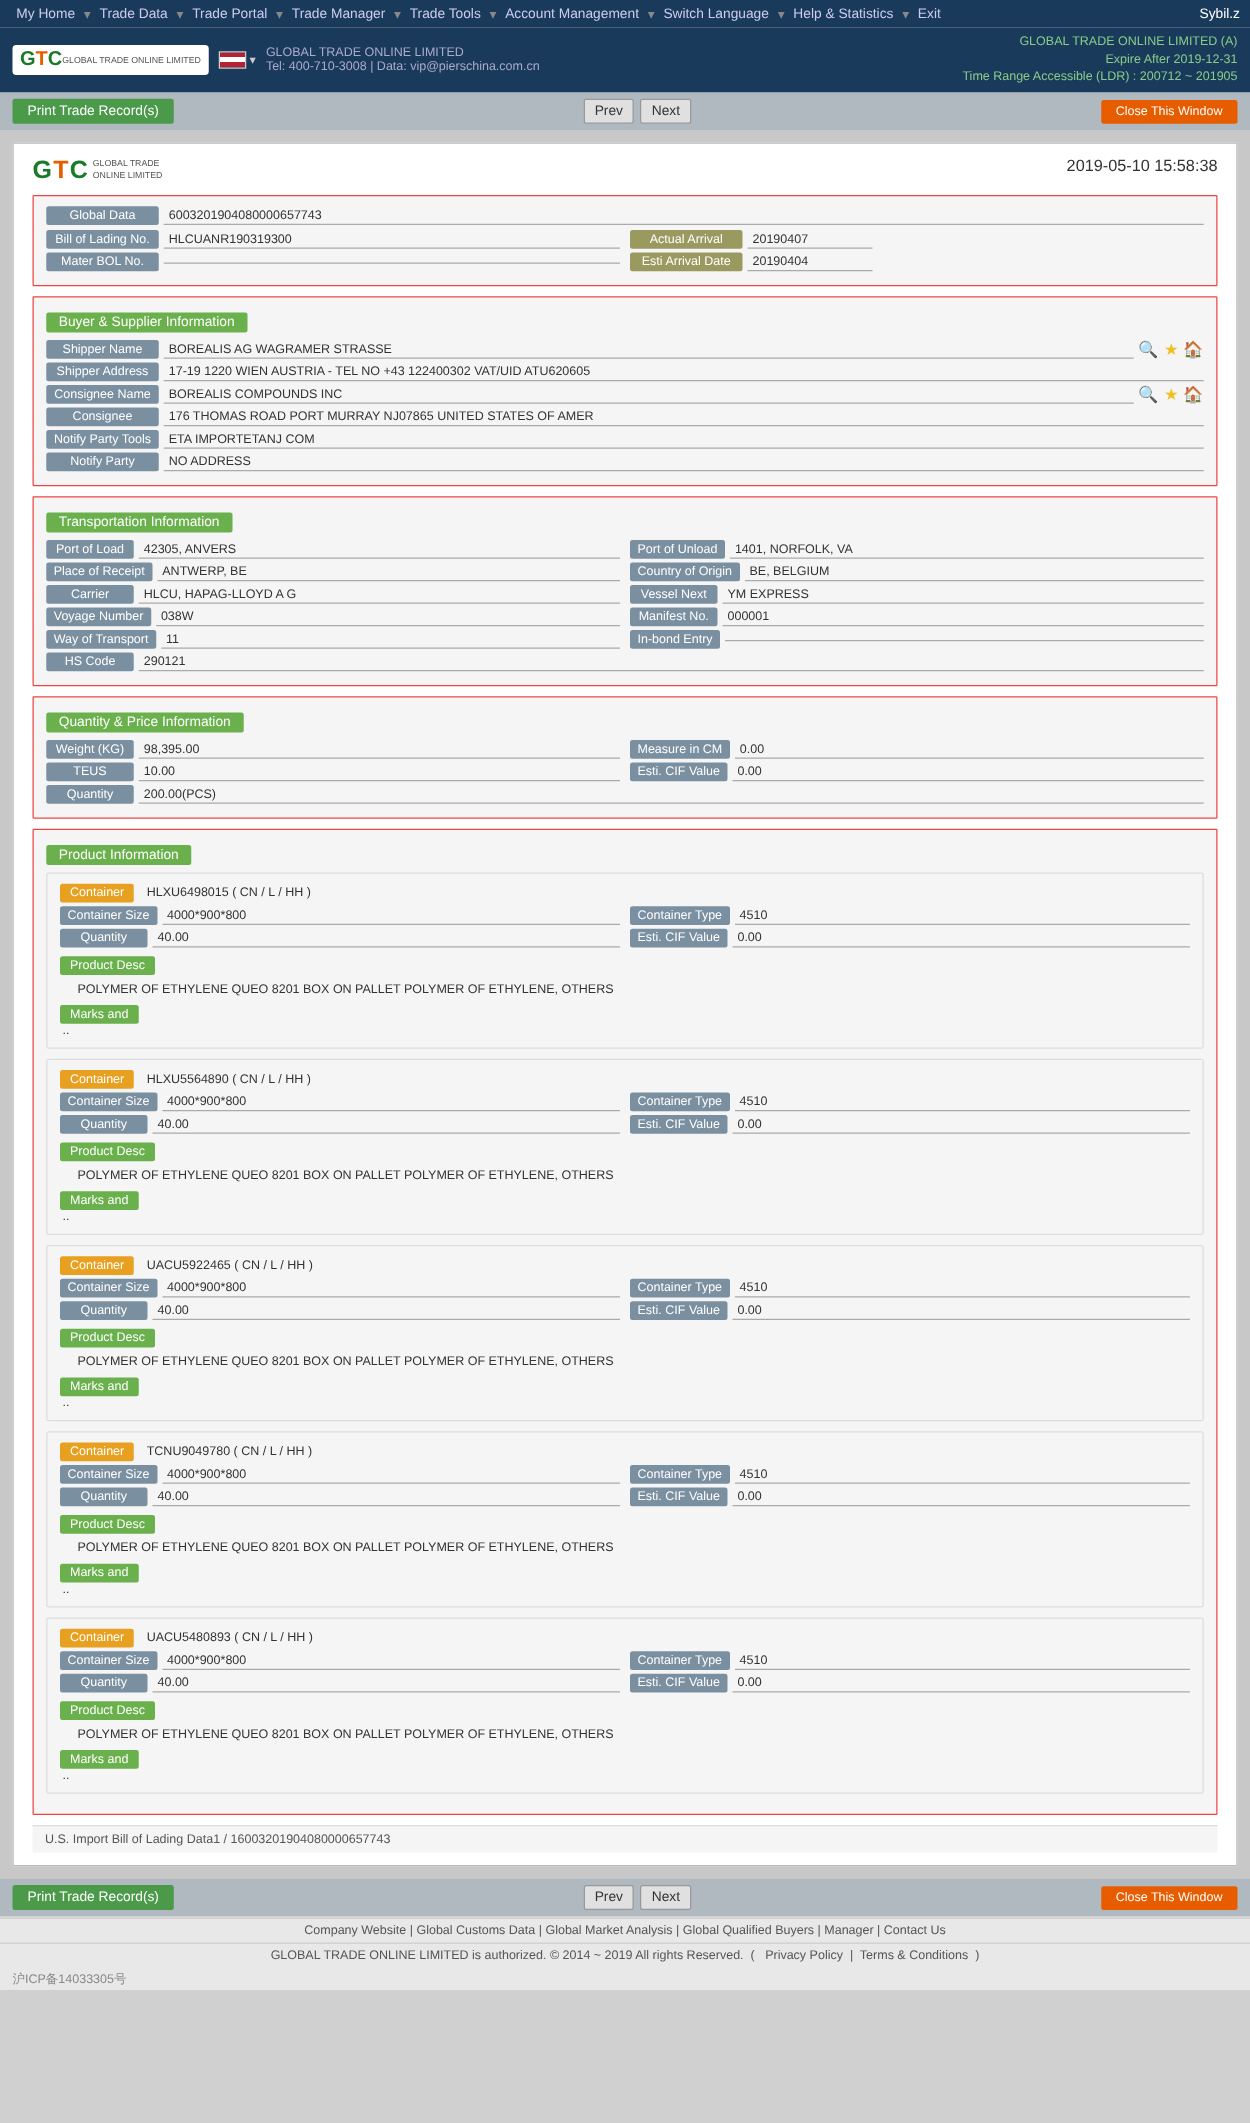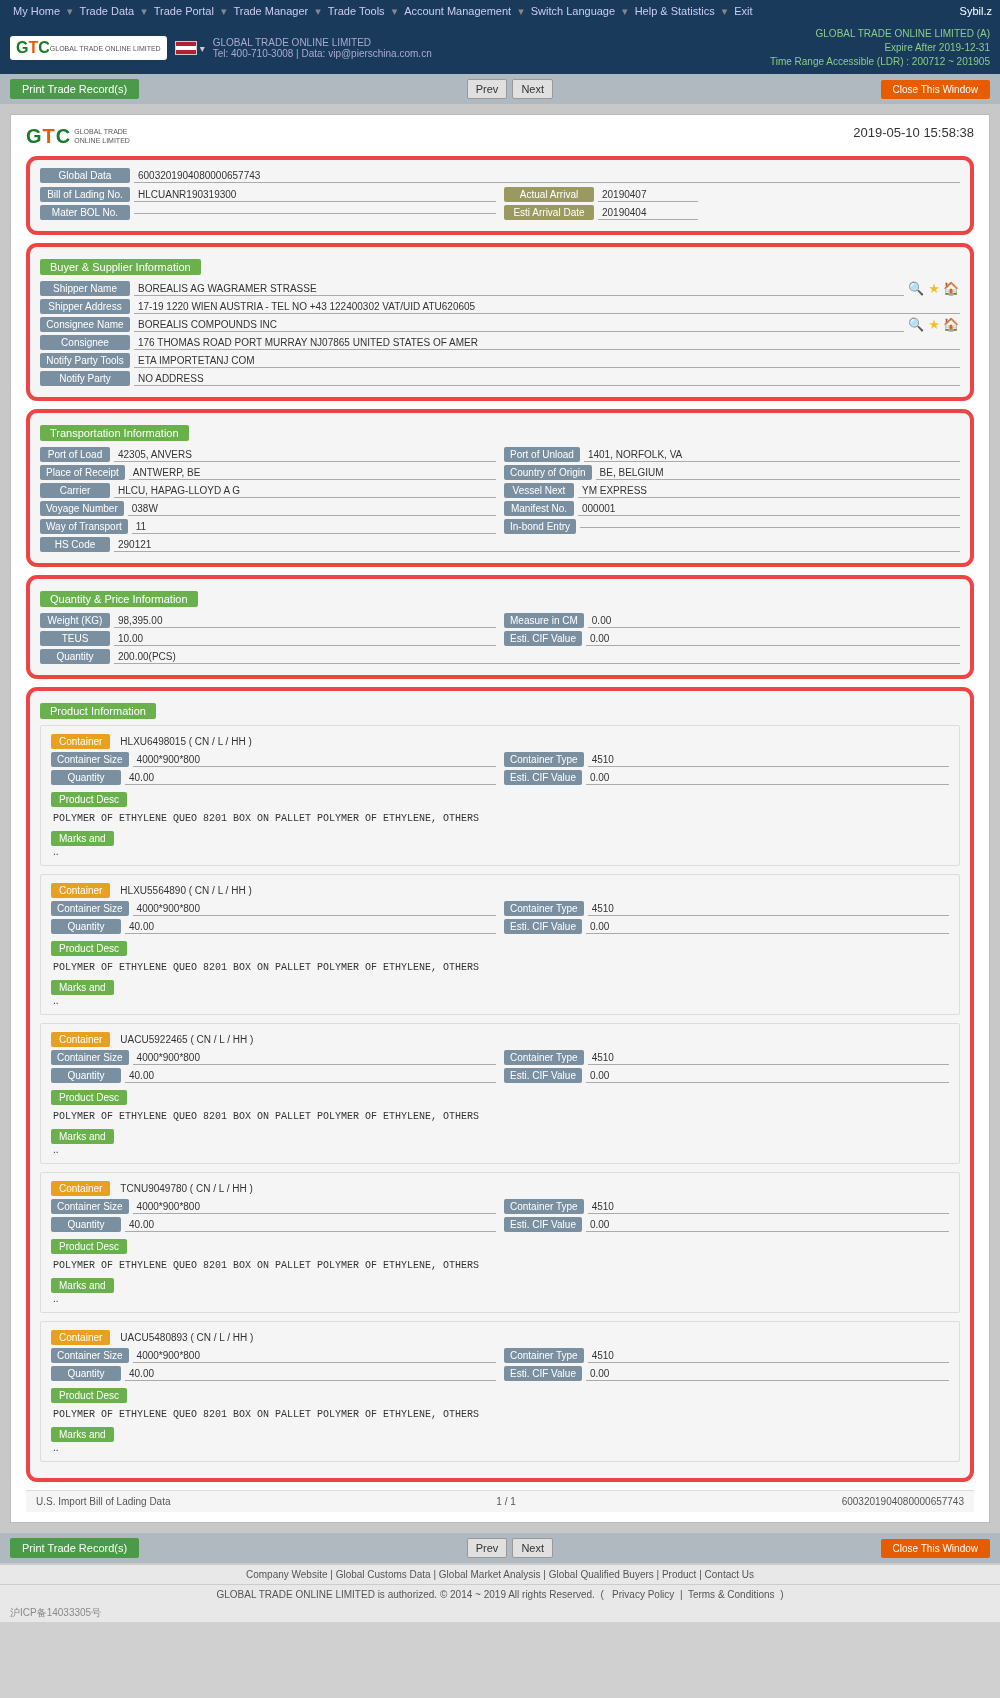--- a/index.html
+++ b/index.html
@@ -140,24 +140,24 @@
     
     
     .action-icons { display: flex; gap: 4px; align-items: center; }
     .icon-search { color: #888; font-size: 13px; cursor: pointer; }
     .icon-star { color: #f0c020; font-size: 13px; cursor: pointer; }
     .icon-home { color: #5588aa; font-size: 13px; cursor: pointer; }
     
     
     .section-box {
       background: #f5f5f5;
-      border: 4px solid #ef4444;
+      border: 1px solid #ef4444;
       padding: 8px 10px;
       margin-bottom: 8px;
-      border-radius: 11px;
+      border-radius: 1px;
     }
     
     
     .container-box {
       background: #f5f5f5;
       border: 1px solid #ddd;
       padding: 8px 10px;
       margin-bottom: 8px;
       border-radius: 2px;
     }
@@ -190,37 +190,35 @@
       color: #fff;
       padding: 2px 8px;
       border-radius: 2px;
       font-size: 10px;
       display: inline-block;
       margin-top: 4px;
     }
     .product-desc-text {
       font-size: 10px;
       color: #333;
-      margin: 3px 0;
+      margin: 3px 12px;
       padding-left: 2px;
-      font-family: Liberation Mono, monospace;
     }
     .marks-dots {
       font-size: 10px;
       color: #333;
       padding-left: 2px;
     }
     
     
     .doc-footer {
       background: #f5f5f5;
       border-top: 1px solid #ddd;
       padding: 5px 10px;
       display: flex;
-      justify-content: space-between;
       align-items: center;
       font-size: 10px;
       color: #555;
       margin-top: 5px;
     }
     
     
     .bottom-toolbar {
       background: #b0b8c0;
       padding: 5px 10px;
@@ -650,21 +648,21 @@
   </div>
   <button class="btn-close">Close This Window</button>
 </div>
 
 <div class="bottom-footer">
   <div class="bottom-links">
     <span style="cursor:pointer;color:#555;">Company Website</span> |
     <span style="cursor:pointer;color:#555;">Global Customs Data</span> |
     <span style="cursor:pointer;color:#555;">Global Market Analysis</span> |
     <span style="cursor:pointer;color:#555;">Global Qualified Buyers</span> |
-    <span style="cursor:pointer;color:#555;">Product</span> |
+    <span style="cursor:pointer;color:#555;">Manager</span> |
     <span style="cursor:pointer;color:#555;">Contact Us</span>
   </div>
   <div class="bottom-links">
     <span>GLOBAL TRADE ONLINE LIMITED is authorized. © 2014 ~ 2019 All rights Reserved.</span> &nbsp;( &nbsp;
     <span style="cursor:pointer;">Privacy Policy</span> &nbsp;|&nbsp;
     <span style="cursor:pointer;">Terms &amp; Conditions</span> &nbsp;)
   </div>
   <div class="icp-text">沪ICP备14033305号</div>
 </div>
 

